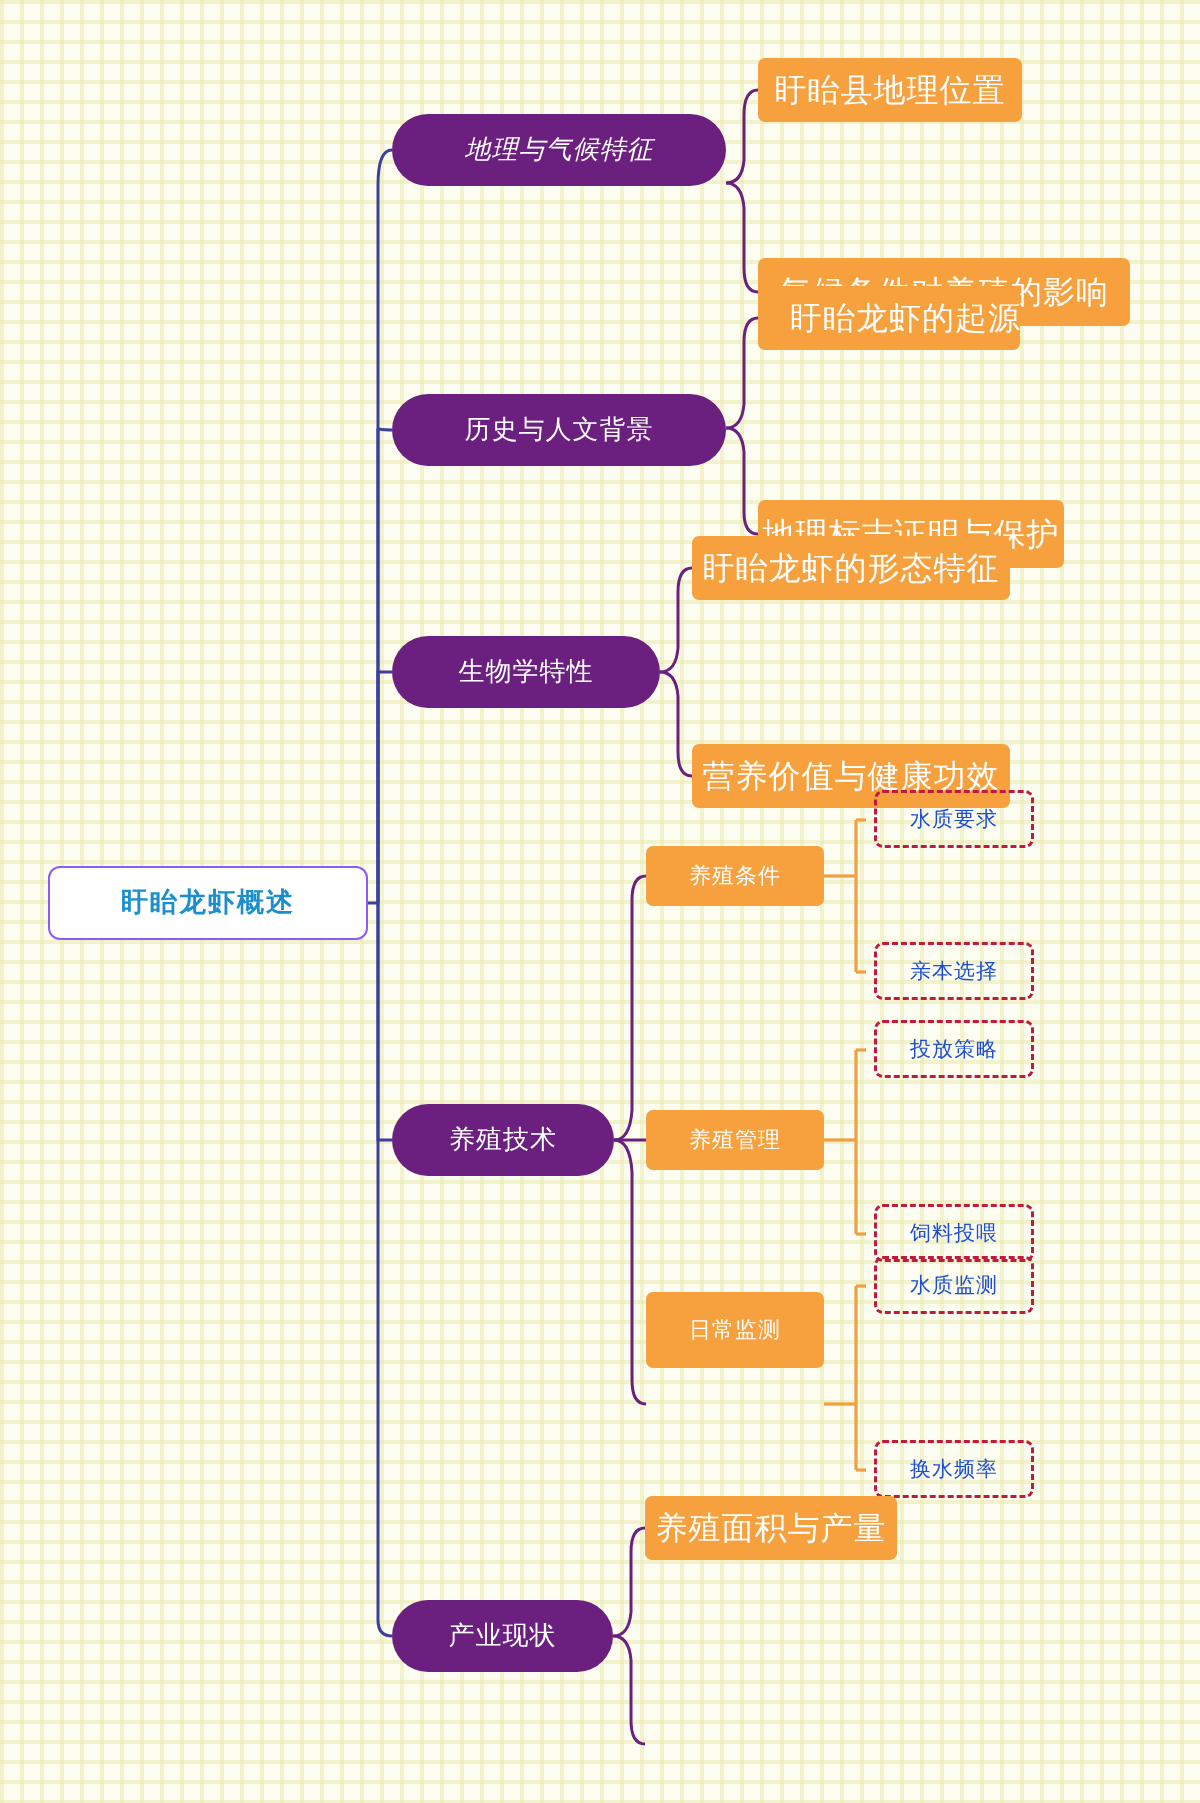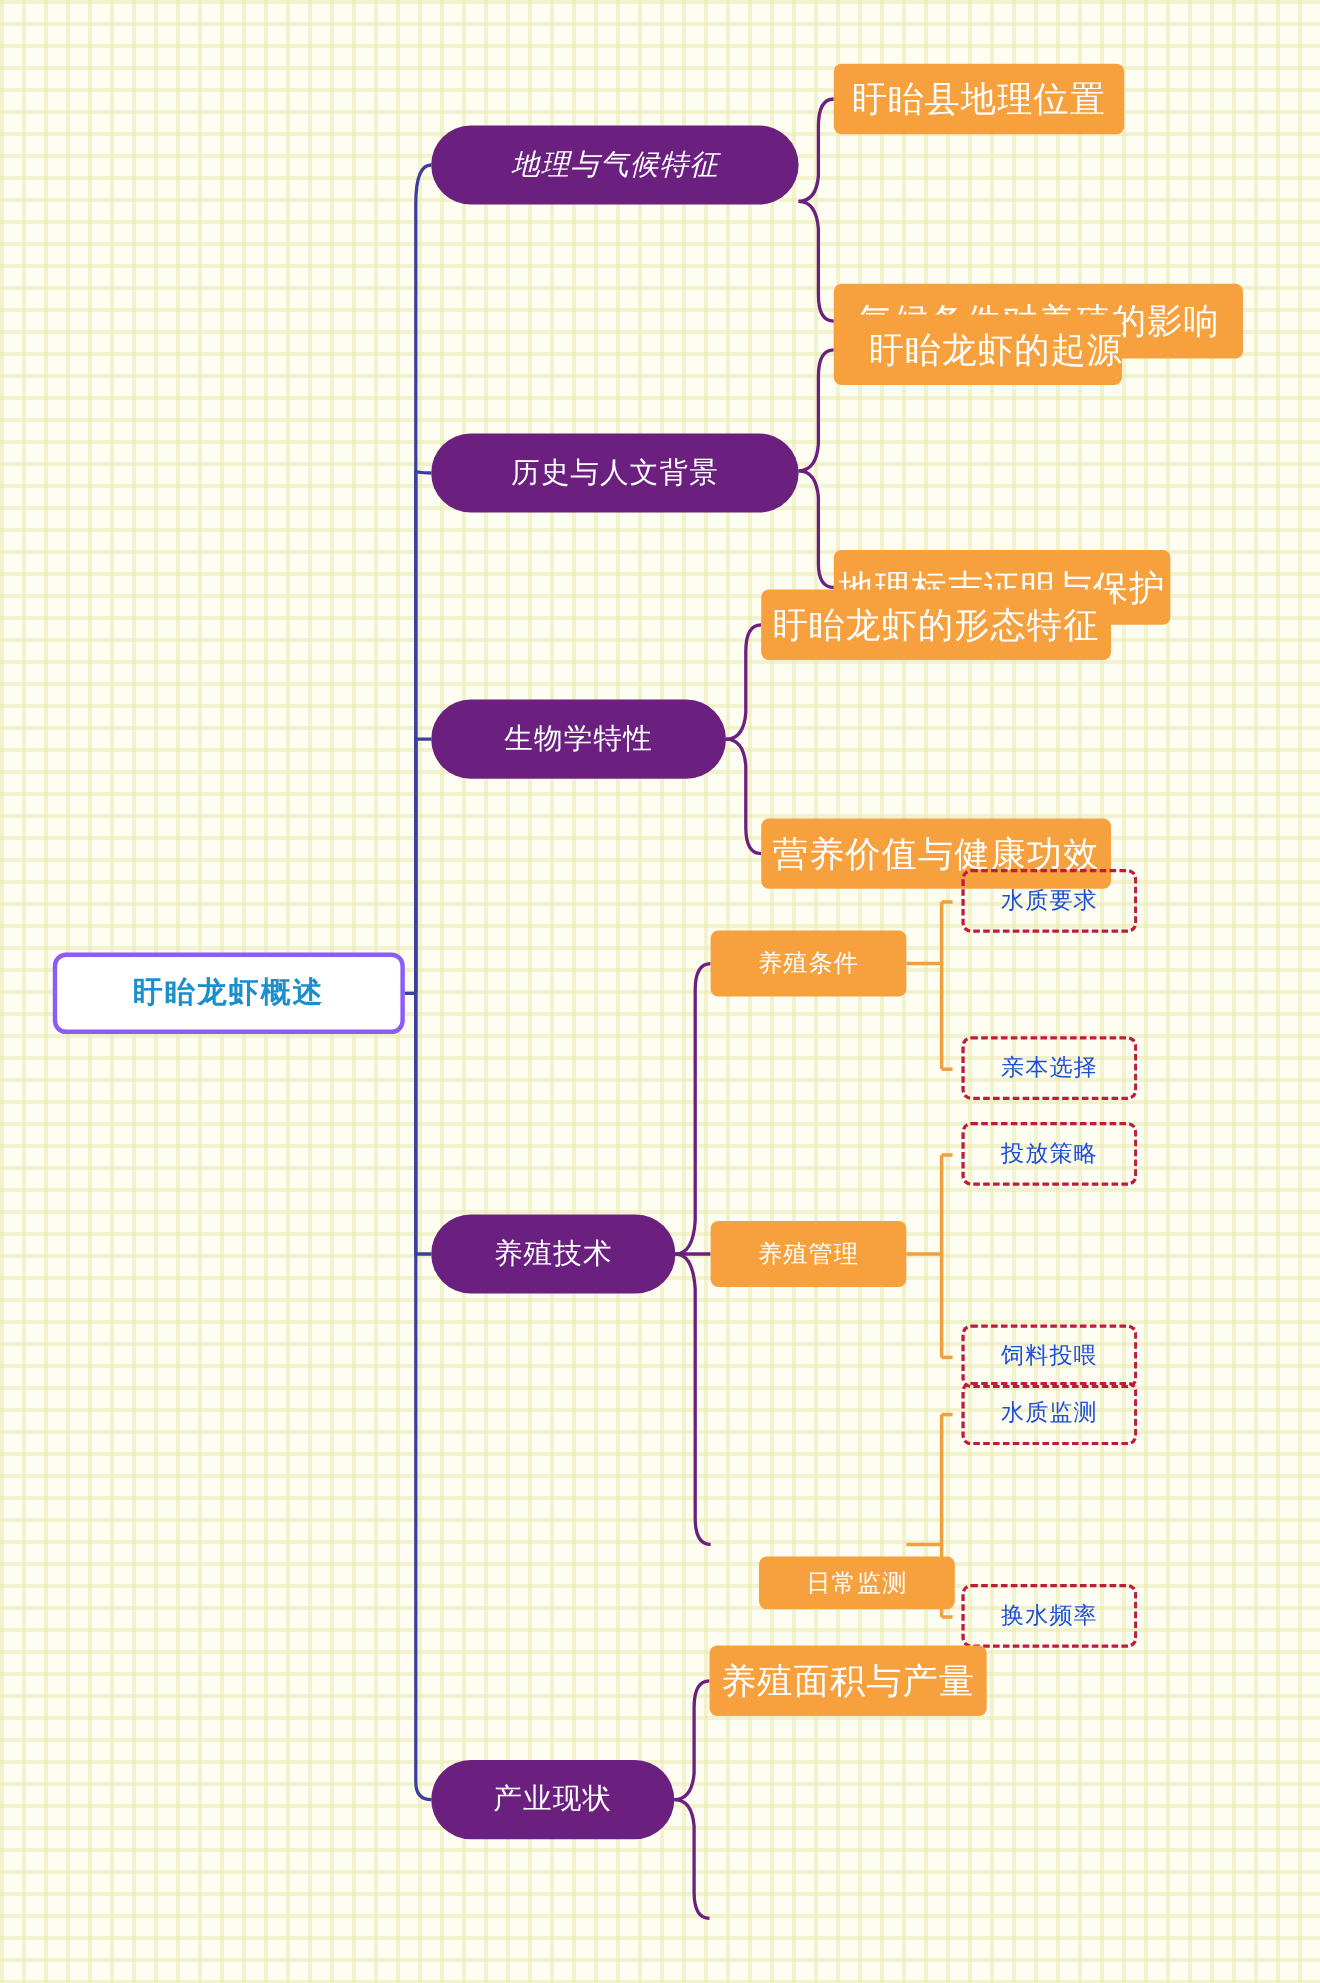--- a/index.html
+++ b/index.html
@@ -12,21 +12,21 @@
       repeating-linear-gradient(to bottom, rgba(233,233,176,.55) 0px, rgba(233,233,176,.55) 4px, rgba(0,0,0,0) 4px, rgba(0,0,0,0) 20px);
     overflow:hidden;
   }
   #stage{position:relative;width:1200px;height:1803px;}
   #wires{position:absolute;left:0;top:0;width:1200px;height:1803px;pointer-events:none;}
 
   .node{position:absolute;display:flex;align-items:center;justify-content:center;
         box-sizing:border-box;text-align:center;line-height:1.15;white-space:nowrap;}
 
   .root{
-    background:#ffffff;border:4px solid #8b5cf6;border-radius:12px;
+    background:#ffffff;border:2px solid #8b5cf6;border-radius:12px;
     color:#1b8fce;font-size:27px;font-weight:bold;letter-spacing:2px;
   }
   .branch{
     background:#6b2080;border-radius:999px;color:#ffffff;
     font-size:26px;letter-spacing:1px;
   }
   .leaf{
     background:#f7a13e;border-radius:7px;color:#ffffff;
     font-size:32px;letter-spacing:1px;
   }
@@ -141,21 +141,21 @@
   <div class="node leaf small" style="left:646px;top:1110px;width:178px;height:60px;">
     <span>养殖管理</span>
   </div>
   <div class="node dashed" style="left:874px;top:1020px;width:160px;height:58px;">
     <span>投放策略</span>
   </div>
   <div class="node dashed" style="left:874px;top:1204px;width:160px;height:58px;">
     <span>饲料投喂</span>
   </div>
 
-  <div class="node leaf small" style="left:646px;top:1415px;width:178px;height:48px;margin-left:44px;">
+  <div class="node leaf small" style="left:646px;top:1292px;width:178px;height:76px;">
     <span>日常监测</span>
   </div>
   <div class="node dashed" style="left:874px;top:1256px;width:160px;height:58px;">
     <span>水质监测</span>
   </div>
   <div class="node dashed" style="left:874px;top:1440px;width:160px;height:58px;">
     <span>换水频率</span>
   </div>
 
   <div class="node branch" style="left:392px;top:1600px;width:221px;height:72px;">

